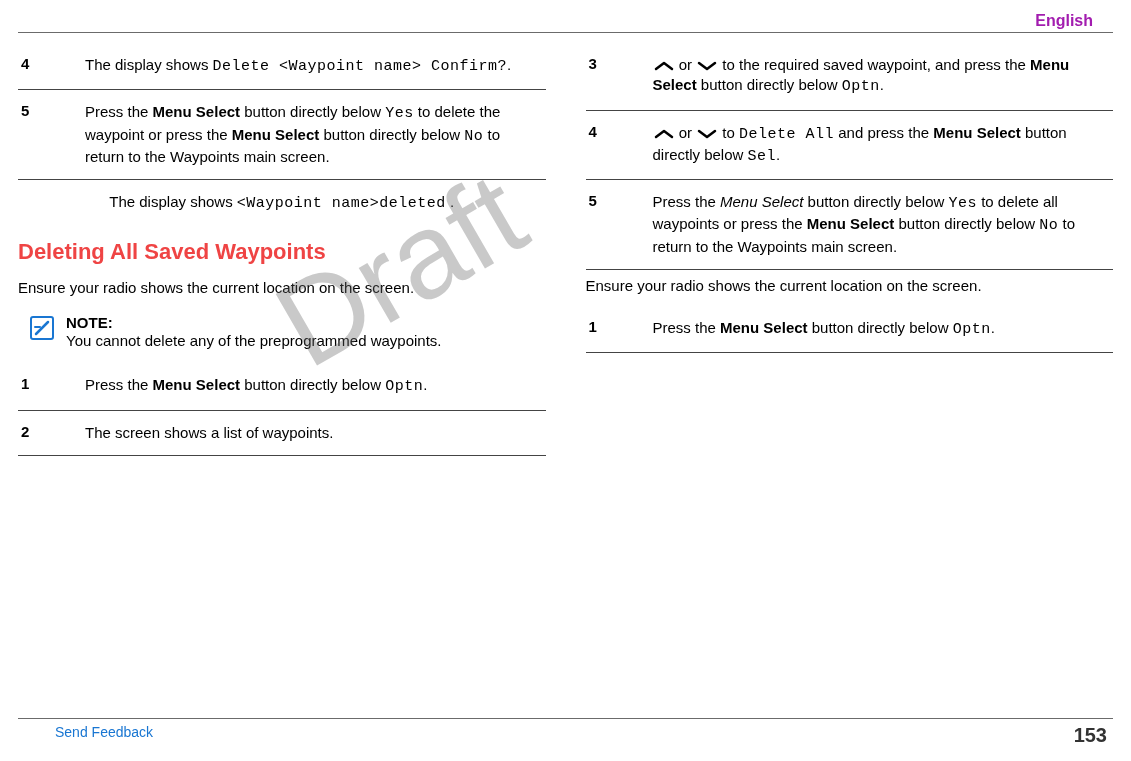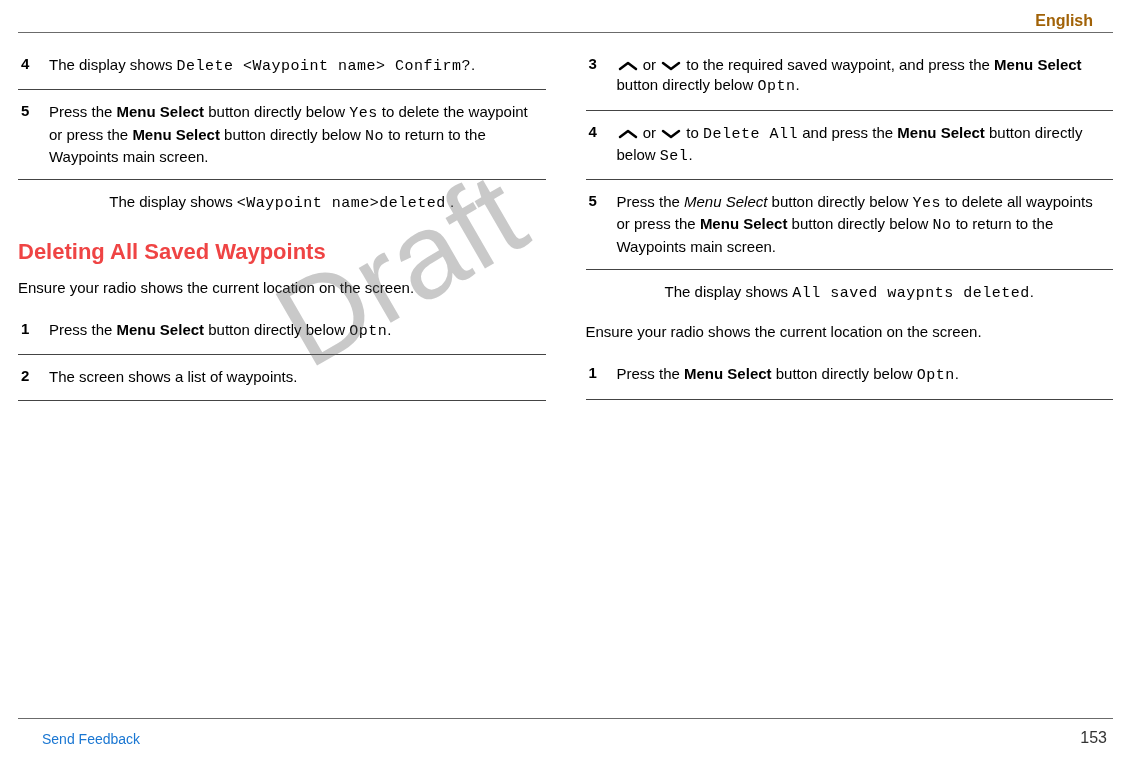--- a/index.html
+++ b/index.html
@@ -8,21 +8,21 @@
     font-size: 15px;
     color: #000;
     width: 1131px;
     height: 761px;
     position: relative;
     background: #fff;
   }
   .header {
     text-align: right;
     font-weight: bold;
-    color: #a16207;
+    color: #a21caf;
     padding: 12px 20px 2px;
     font-size: 16px;
     border-bottom: 1.5px solid #6b6b6b;
     margin: 0 18px;
   }
   .columns {
     display: flex;
     padding: 10px 18px 0;
     gap: 40px;
   }
@@ -30,21 +30,21 @@
   .step {
     display: flex;
     border-bottom: 1px solid #444;
     padding: 12px 3px 12px 3px;
     gap: 10px;
   }
   .step-num {
     font-weight: bold;
     min-width: 18px;
   }
-  .step-body { flex: 1; line-height: 1.35; }
+  .step-body { flex: 1; line-height: 1.35; margin-left: 36px; }
   .step-body p + p { margin-top: 10px; }
   .after-step {
     padding: 12px 3px;
     line-height: 1.35;
     text-align: center;
   }
   .heading {
     color: #ef4444;
     font-weight: bold;
     font-size: 22px;
@@ -56,35 +56,35 @@
     display: flex;
     gap: 10px;
     padding: 6px 0 12px 10px;
   }
   .note-icon svg { display: block; }
   .note-label { font-weight: bold; }
   .note-text { line-height: 1.35; }
   .footer {
     position: absolute;
     bottom: 14px;
-    left: 4px; right: 0;
+    left: 17px; right: 0;
     padding: 8px 24px 0;
     border-top: 0;
     display: flex;
     justify-content: space-between;
-    align-items: flex-end;
+    align-items: flex-start;
   }
   .footer-line {
     position: absolute;
     bottom: 42px;
     left: 18px; right: 18px;
     border-top: 1.5px solid #6b6b6b;
   }
   .send-feedback { color: #1976d2; font-size: 14px; padding-left: 14px;}
-  .page-num { font-weight: normal; font-size: 16px; color: #333; }
+  .page-num { font-weight: bold; font-size: 20px; color: #333; }
   b { font-weight: bold; }
   i { font-style: italic; }
   .mono {
     font-family: "Courier New", monospace;
     letter-spacing: 0.5px;
     font-size: 15px;
   }
   .chev {
     display: inline-block;
     vertical-align: middle;
@@ -134,20 +134,33 @@
       </div>
     </div>
 
     <div class="after-step">
       <span>The display shows </span><span class="mono">&lt;Waypoint name&gt;deleted</span><span> .</span>
     </div>
 
     <div class="heading">Deleting All Saved Waypoints</div>
     <div class="intro">Ensure your radio shows the current location on the screen.</div>
 
+    <div class="note-box">
+      <span class="note-icon">
+        <svg width="28" height="28" viewBox="0 0 28 28">
+          <rect x="3" y="3" width="22" height="22" rx="2" fill="none" stroke="#1976d2" stroke-width="2"></rect>
+          <path d="M8 20 L20 8" stroke="#1976d2" stroke-width="2.5" stroke-linecap="round"></path>
+          <path d="M7 13 L12 13" stroke="#1976d2" stroke-width="2" stroke-linecap="round"></path>
+        </svg>
+      </span>
+      <div>
+        <div class="note-label">NOTE:</div>
+        <div class="note-text">You cannot delete any of the preprogrammed waypoints.</div>
+      </div>
+    </div>
 
     <div class="step">
       <div class="step-num">1</div>
       <div class="step-body">
         <p>
           <span>Press the </span><b>Menu Select</b><span> button directly below </span><span class="mono">Optn</span><span>.</span>
         </p>
       </div>
     </div>
 
@@ -190,23 +203,20 @@
 
     <div class="step">
       <div class="step-num">5</div>
       <div class="step-body">
         <p>
           <span>Press the </span><i>Menu Select</i><span> button directly below </span><span class="mono">Yes</span><span> to delete all waypoints or press the </span><b>Menu Select</b><span> button directly below </span><span class="mono">No</span><span> to return to the Waypoints main screen.</span>
         </p>
       </div>
     </div>
 
-    <div class="after-step">
-      <span>The display shows </span><span class="mono">All saved waypnts deleted</span><span>.</span>
-    </div>
 
     <div class="intro">Ensure your radio shows the current location on the screen.</div>
 
     <div class="step">
       <div class="step-num">1</div>
       <div class="step-body">
         <p>
           <span>Press the </span><b>Menu Select</b><span> button directly below </span><span class="mono">Optn</span><span>.</span>
         </p>
       </div>

